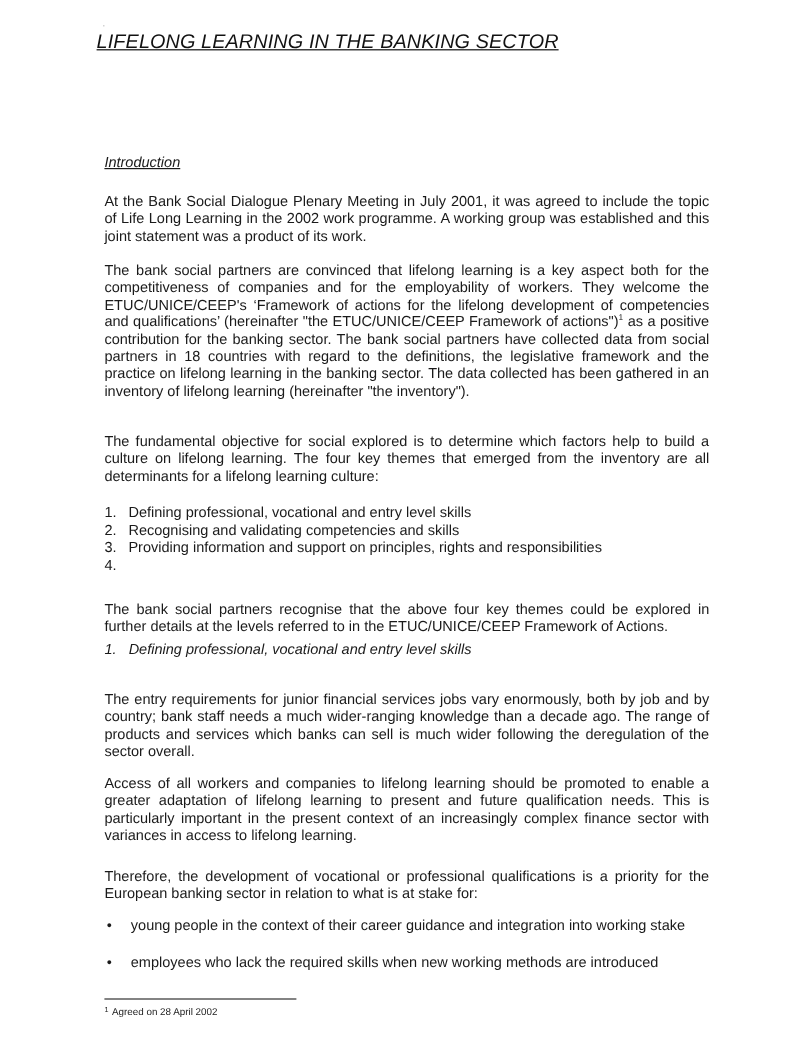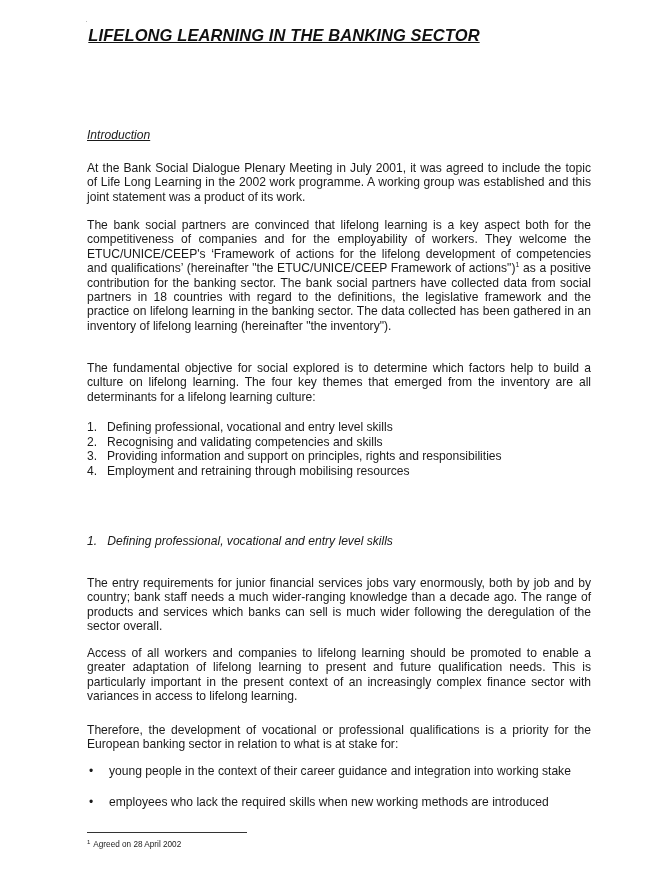--- a/index.html
+++ b/index.html
@@ -1,20 +1,20 @@
 <!DOCTYPE html>
 <html><head>
 <meta charset="utf-8">
 <style>
   html, body { margin:0; padding:0; background:#ffffff; }
   body { width:666px; height:872px; position:relative; overflow:hidden;
          font-family:"Liberation Sans", sans-serif; color:#1a1a1a; }
   .page { position:absolute; left:0; top:0; width:666px; height:872px; }
-  .title { position:absolute; top:26px; left:16px; width:536px; text-align:center;
-           font-size:16.5px; font-weight:bold; font-style:italic; text-decoration:underline;
+  .title { position:absolute; top:26px; left:5px; width:536px; text-align:center;
+           font-size:16.5px; font-weight:normal; font-style:italic; text-decoration:underline;
            letter-spacing:0.1px; color:#111; }
   .col { position:absolute; left:87px; width:504px; font-size:12.1px; line-height:14.4px;margin-top:40px; }
   .col p { margin:0; text-align:justify; }
   .h-intro { top:88px; font-style:italic; text-decoration:underline; }
   .p1 { top:121px; }
   .p2 { top:178px; }
   .p3 { top:321px; }
   .list { top:380px; }
   .list .li { display:flex; height:14.6px; }
   .list .num { width:20px; }
@@ -63,24 +63,26 @@
     <div class="li">
       <span class="num">2.</span>
       <span>Recognising and validating competencies and skills</span>
     </div>
     <div class="li">
       <span class="num">3.</span>
       <span>Providing information and support on principles, rights and responsibilities</span>
     </div>
     <div class="li">
       <span class="num">4.</span>
-      <span>Employment and retraining through mobilising resources</span>
     </div>
   </div>
 
+  <div class="col p4">
+    <p>The bank social partners recognise that the above four key themes could be explored in further details at the levels referred to in the ETUC/UNICE/CEEP Framework of Actions.</p>
+  </div>
 
   <div class="col h-sec">
     <span>1.</span>&nbsp;&nbsp;&nbsp;<span>Defining professional, vocational and entry level skills</span>
   </div>
 
   <div class="col p5">
     <p>The entry requirements for junior financial services jobs vary enormously, both by job and by country; bank staff needs a much wider-ranging knowledge than a decade ago. The range of products and services which banks can sell is much wider following the deregulation of the sector overall.</p>
   </div>
 
   <div class="col p6">

